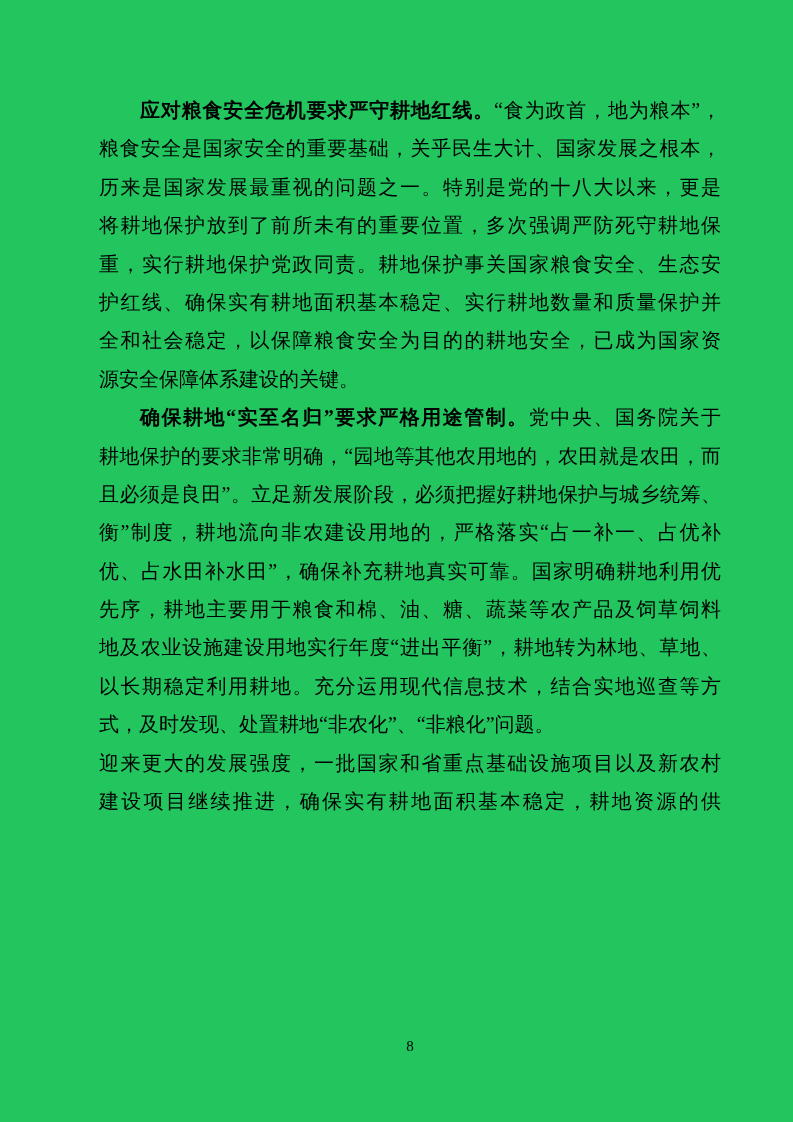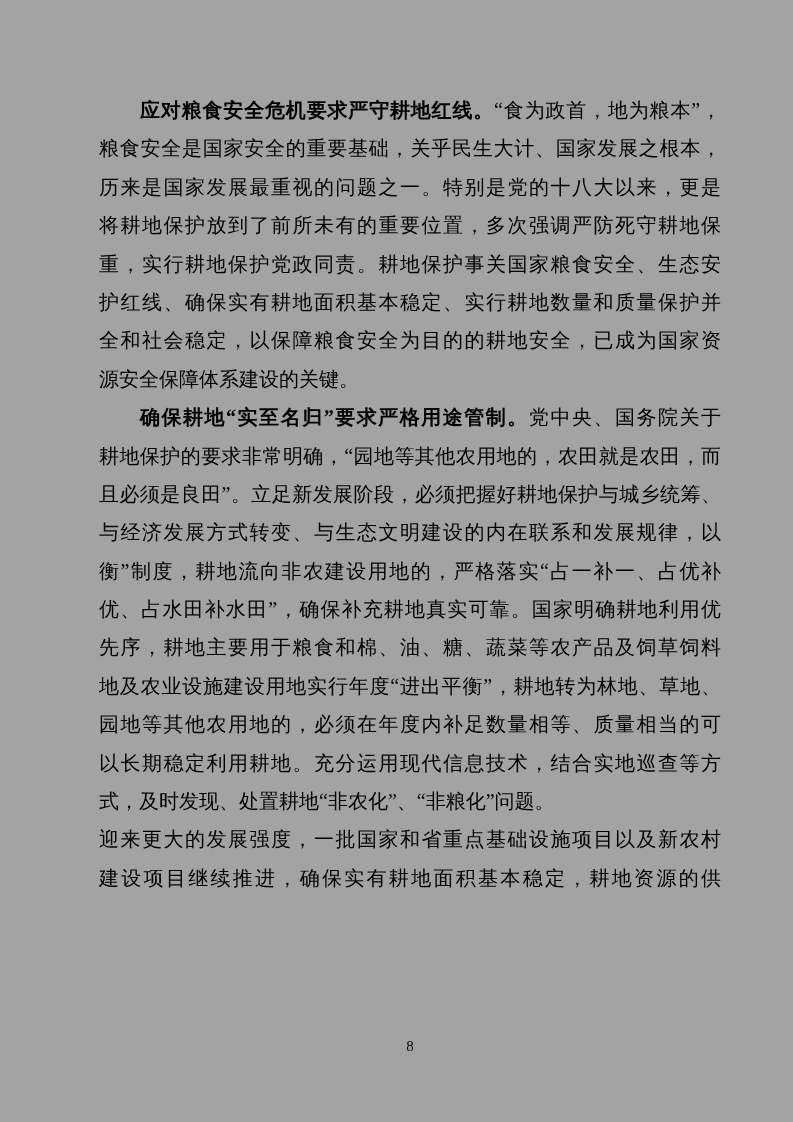--- a/index.html
+++ b/index.html
@@ -4,21 +4,21 @@
 <style>
   html, body {
     margin: 0;
     padding: 0;
     background: #ffffff;
   }
   .page {
     position: relative;
     width: 793px;
     height: 1122px;
-    background: #a3a3a3;
+    background: #22c55e;
     overflow: hidden;
     color: #000000;
     font-family: "Liberation Serif", "DejaVu Serif", serif;
   }
   .text-block {
     position: absolute;
     left: 99px;
     top: 91px;
     width: 622px;
   }
@@ -68,26 +68,24 @@
       <div class="line"><span>重，实行耕地保护党政同责。耕地保护事关国家粮食安全、生态安</span></div>
       <div class="line"><span>护红线、确保实有耕地面积基本稳定、实行耕地数量和质量保护并</span></div>
       <div class="line"><span>全和社会稳定，以保障粮食安全为目的的耕地安全，已成为国家资</span></div>
       <div class="line last"><span>源安全保障体系建设的关键。</span></div>
     </div>
 
     <div class="para">
       <div class="line indent"><span class="lead">确保耕地“实至名归”要求严格用途管制。</span><span>党中央、国务院关于</span></div>
       <div class="line"><span>耕地保护的要求非常明确，“园地等其他农用地的，农田就是农田，而</span></div>
       <div class="line"><span>且必须是良田”。立足新发展阶段，必须把握好耕地保护与城乡统筹、</span></div>
-      <div class="line"><span>与经济发展方式转变、与生态文明建设的内在联系和发展规律，以</span></div>
       <div class="line"><span>衡”制度，耕地流向非农建设用地的，严格落实“占一补一、占优补</span></div>
       <div class="line"><span>优、占水田补水田”，确保补充耕地真实可靠。国家明确耕地利用优</span></div>
       <div class="line"><span>先序，耕地主要用于粮食和棉、油、糖、蔬菜等农产品及饲草饲料</span></div>
       <div class="line"><span>地及农业设施建设用地实行年度“进出平衡”，耕地转为林地、草地、</span></div>
-      <div class="line"><span>园地等其他农用地的，必须在年度内补足数量相等、质量相当的可</span></div>
       <div class="line"><span>以长期稳定利用耕地。充分运用现代信息技术，结合实地巡查等方</span></div>
       <div class="line last"><span>式，及时发现、处置耕地“非农化”、“非粮化”问题。</span></div>
     </div>
 
     <div class="para">
       <div class="line"><span>迎来更大的发展强度，一批国家和省重点基础设施项目以及新农村</span></div>
       <div class="line"><span>建设项目继续推进，确保实有耕地面积基本稳定，耕地资源的供</span></div>
     </div>
 
   </div>

